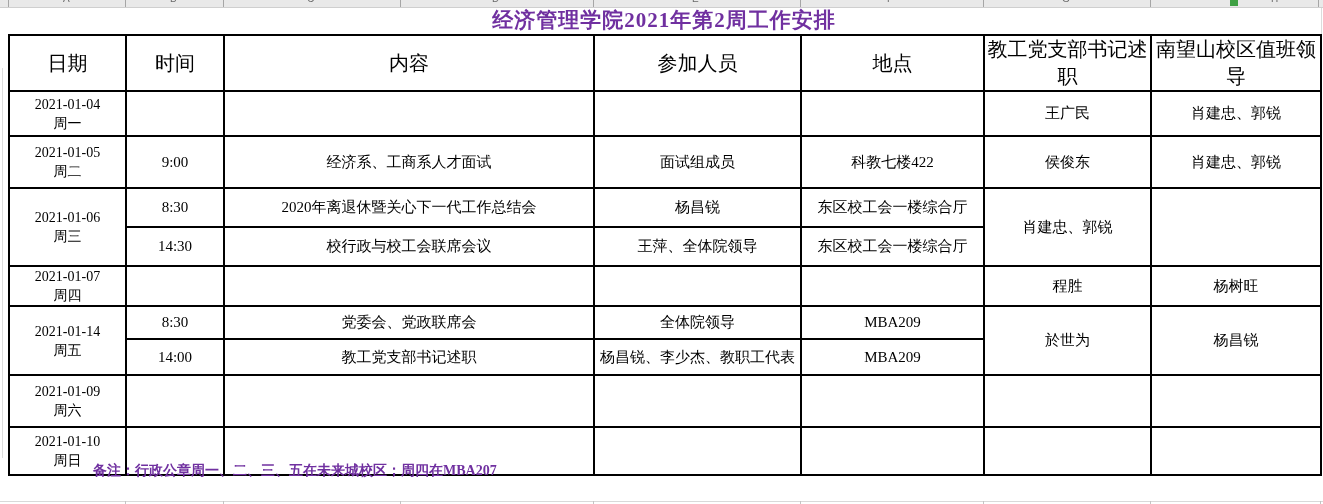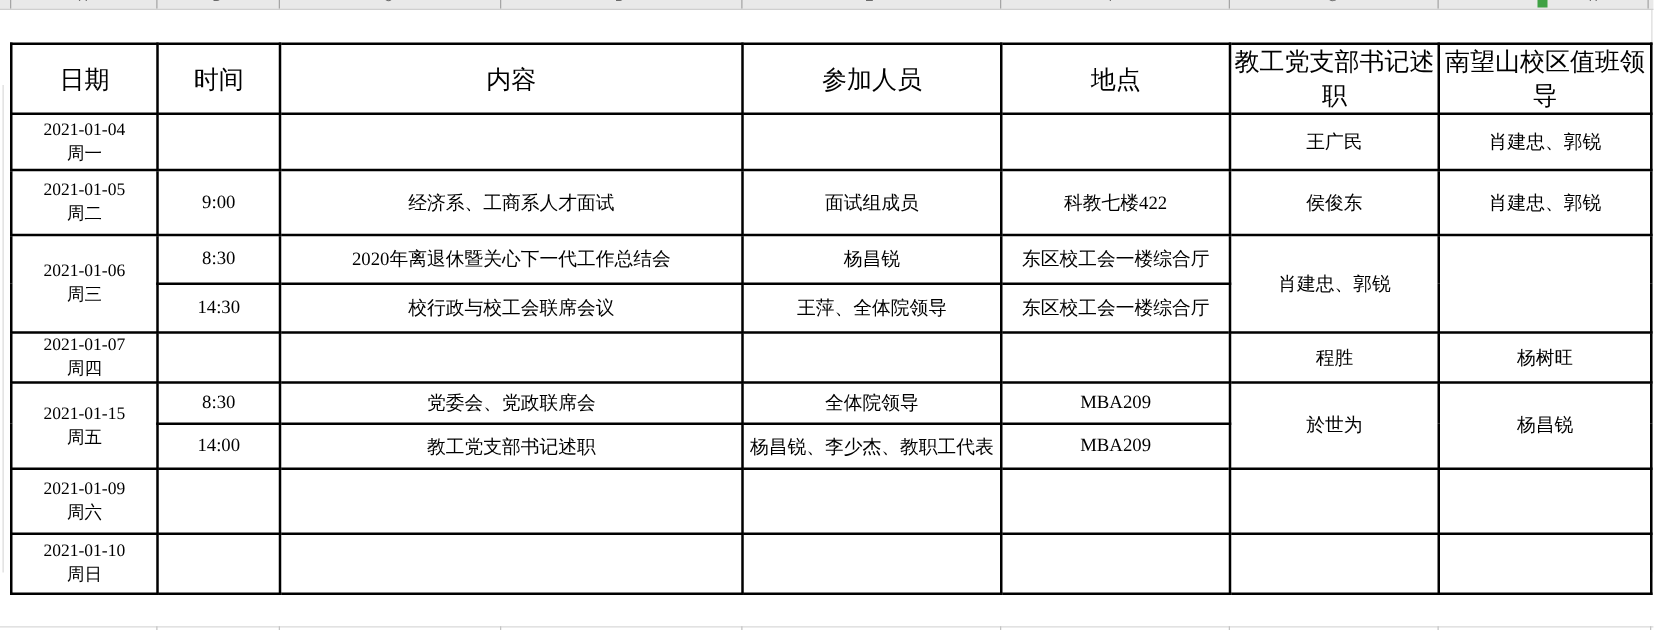--- a/index.html
+++ b/index.html
@@ -76,20 +76,21 @@
   <div class="bottom-grid-h"></div>
   <div class="bottom-stub" style="left:125px"></div>
   <div class="bottom-stub" style="left:223px"></div>
   <div class="bottom-stub" style="left:400px"></div>
   <div class="bottom-stub" style="left:593px"></div>
   <div class="bottom-stub" style="left:800px"></div>
   <div class="bottom-stub" style="left:983px"></div>
   <div class="bottom-stub" style="left:1150px"></div>
   <div class="bottom-stub" style="left:1320px"></div>
 
+  <div class="title">经济管理学院2021年第2周工作安排</div>
 
   <div class="sheet">
     <table>
       <colgroup>
         <col style="width:117px">
           <col style="width:98px">
           <col style="width:370px">
         <col style="width:207px">
           <col style="width:183px">
           <col style="width:167px">
@@ -159,21 +160,21 @@
           <td></td>
           <td></td>
           <td></td>
           <td></td>
           <td>程胜</td>
           <td>杨树旺</td>
         </tr>
 
         <tr style="height:33px">
           <td class="datec" rowspan="2">
-            <div>2021-01-15</div>
+            <div>2021-01-14</div>
             <div>周五</div>
           </td>
           <td>8:30</td>
           <td>党委会、党政联席会</td>
           <td>全体院领导</td>
           <td>MBA209</td>
           <td rowspan="2">於世为</td>
           <td rowspan="2">杨昌锐</td>
         </tr>
         <tr style="height:36px">
@@ -206,15 +207,18 @@
           <td></td>
           <td></td>
           <td></td>
           <td></td>
         </tr>
       </tbody>
     </table>
   </div>
 
   <div class="notes">
+    <div>
+      <span>备注：</span><span>行政公章周一、二、三、五在未来城校区；周四在MBA207</span>
+    </div>
   </div>
 
 </div>
 
 </body></html>

